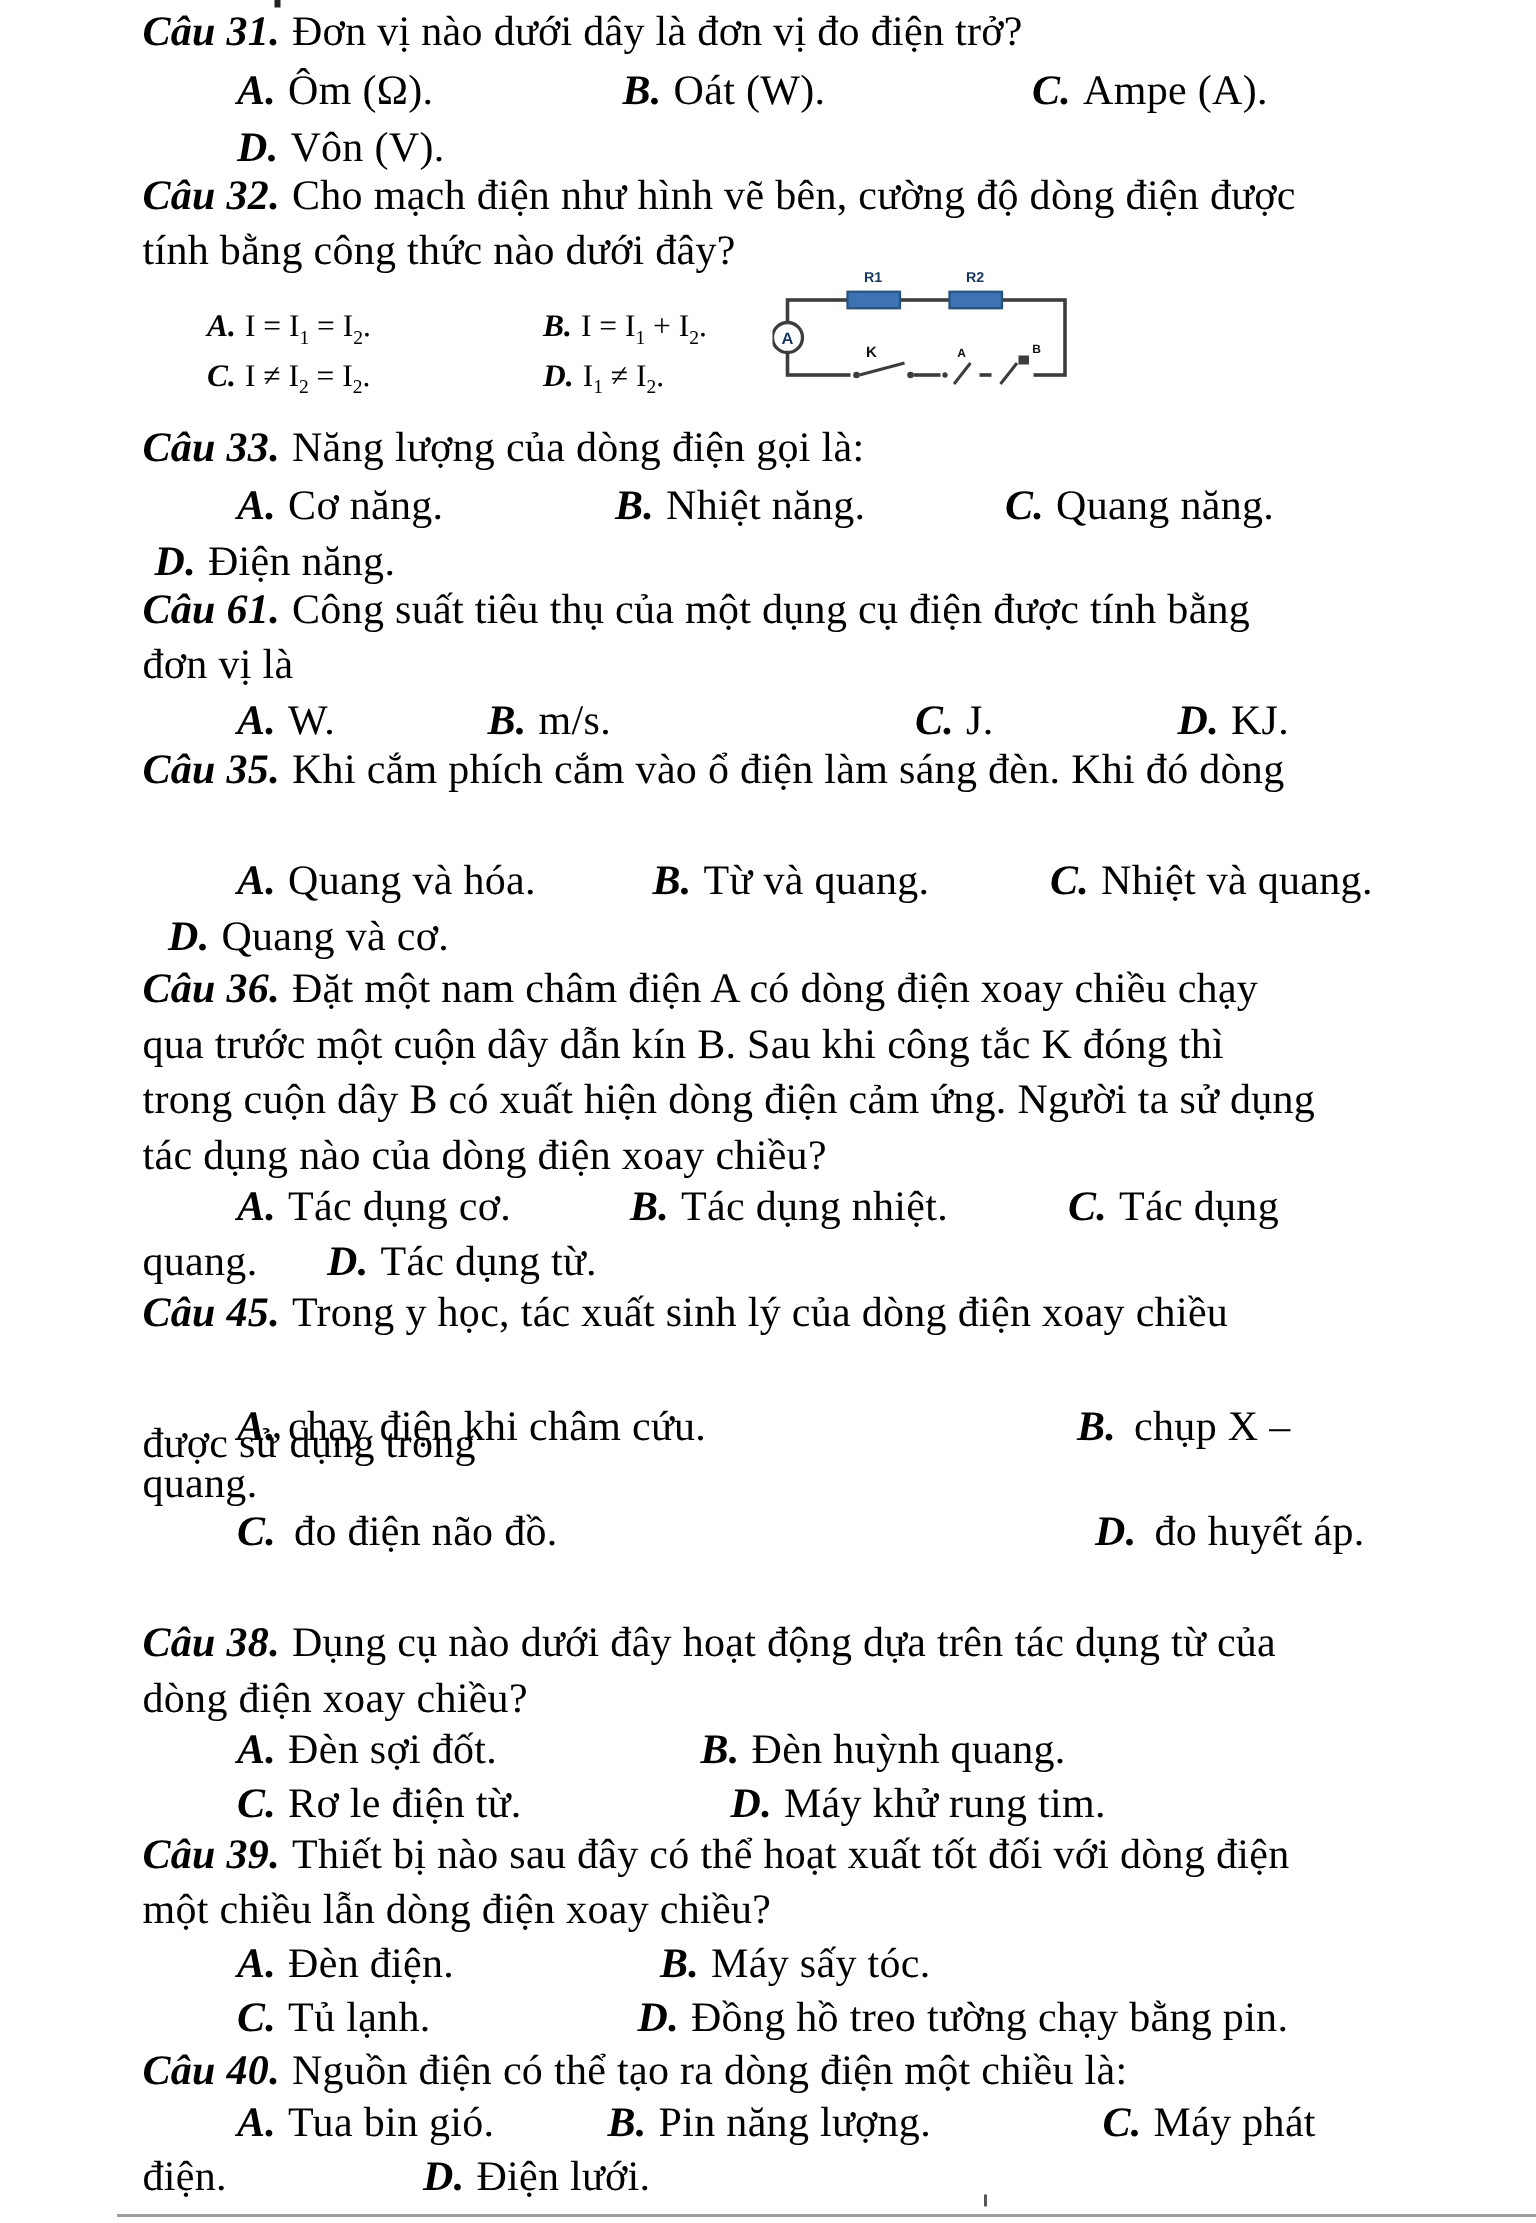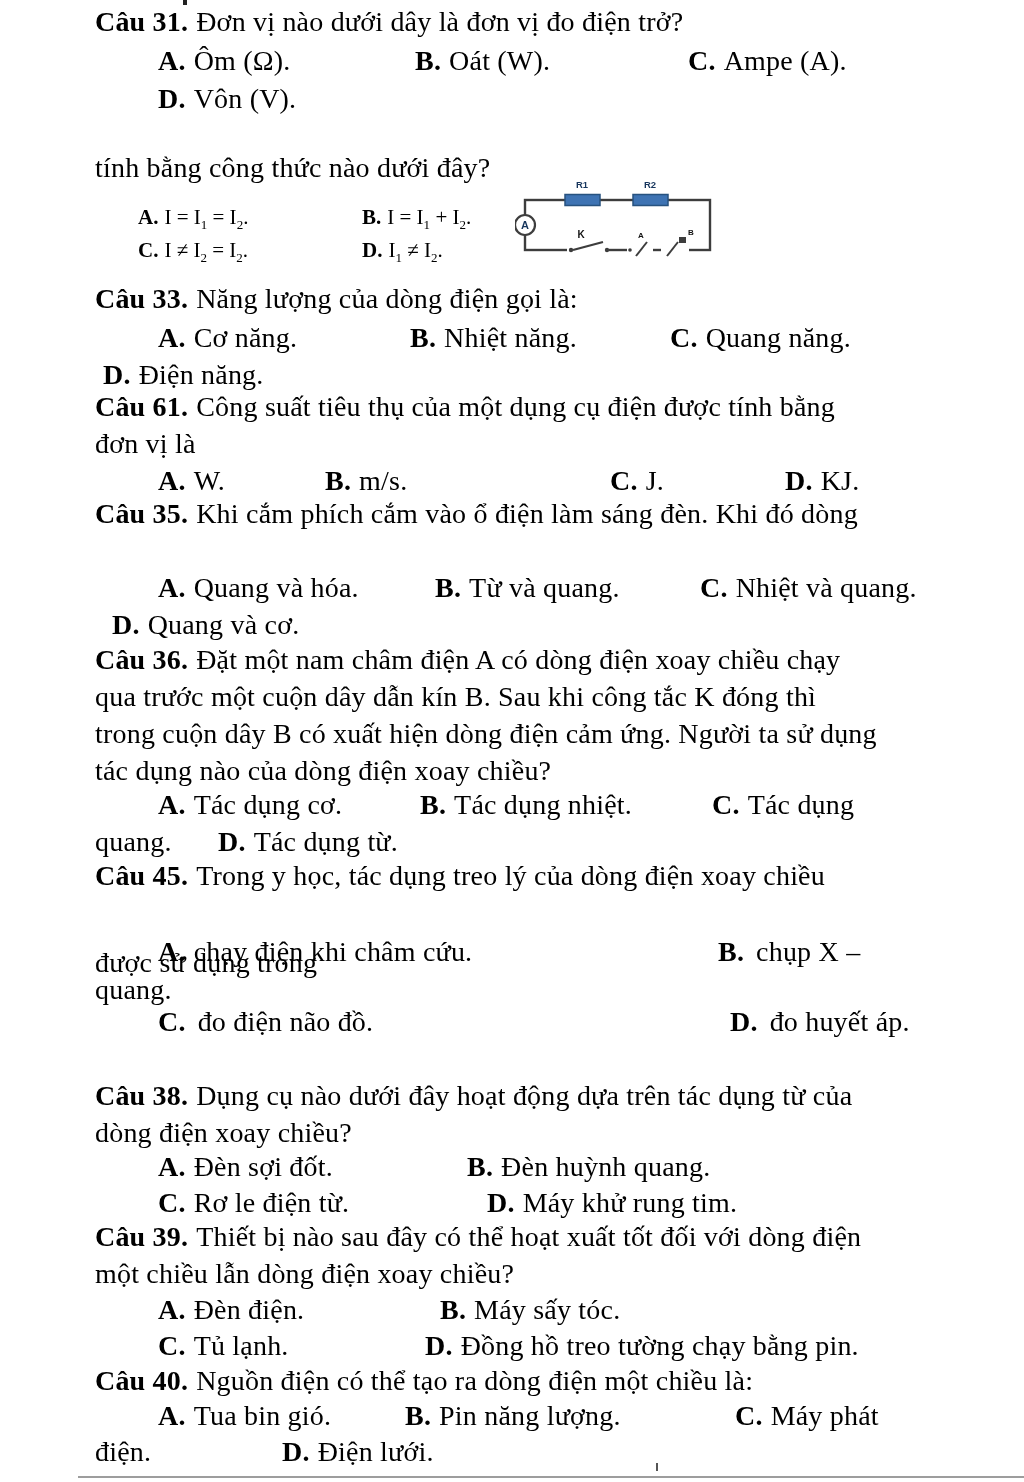--- a/index.html
+++ b/index.html
@@ -1,37 +1,38 @@
 <!DOCTYPE html>
 <html><head>
 <meta charset="utf-8">
 <style>
   html,body{margin:0;padding:0;background:#ffffff;}
   #page{position:relative;width:1024px;height:1482px;background:#ffffff;overflow:hidden;
         font-family:"Liberation Serif","DejaVu Serif",serif;color:#000;}
   .ln{position:absolute;white-space:nowrap;font-size:28px;line-height:1;letter-spacing:.2px;color:#000;}
-  .ln b.lt{font-weight:bold;margin-right:8px;}
+  .ln b.lt{font-weight:bold;margin-right:8px;font-style:italic;}
   .ln.f{font-size:21px;letter-spacing:0;}
   .ln.f b.lt{margin-right:6px;}
   sub{font-size:.62em;line-height:0;}
   .divider{position:absolute;background:#9d9d9d;}
   .speck{position:absolute;background:#222;}
   svg text{font-family:"Liberation Sans","DejaVu Sans",sans-serif;}
 </style>
 </head>
 <body>
 
 <div id="page">
 
   <div class="ln" style="left:95px;top:8px"><b class="lt">Câu 31.</b><span>Đơn vị nào dưới dây là đơn vị đo điện trở?</span></div>
   <div class="ln" style="left:158px;top:47px"><b class="lt">A.</b><span>Ôm (Ω).</span></div>
   <div class="ln" style="left:415px;top:47px"><b class="lt">B.</b><span>Oát (W).</span></div>
   <div class="ln" style="left:688px;top:47px"><b class="lt">C.</b><span>Ampe (A).</span></div>
   <div class="ln" style="left:158px;top:85px"><b class="lt">D.</b><span>Vôn (V).</span></div>
 
+  <div class="ln" style="left:95px;top:117px"><b class="lt">Câu 32.</b><span>Cho mạch điện như hình vẽ bên, cường độ dòng điện được</span></div>
   <div class="ln" style="left:95px;top:154px"><span>tính bằng công thức nào dưới đây?</span></div>
 
   <div class="ln f" style="left:138px;top:207px"><b class="lt">A.</b><span>I = I</span><sub>1</sub><span> = I</span><sub>2</sub><span>.</span></div>
   <div class="ln f" style="left:362px;top:207px"><b class="lt">B.</b><span>I = I</span><sub>1</sub><span> + I</span><sub>2</sub><span>.</span></div>
   <div class="ln f" style="left:138px;top:240px"><b class="lt">C.</b><span>I ≠ I</span><sub>2</sub><span> = I</span><sub>2</sub><span>.</span></div>
   <div class="ln f" style="left:362px;top:240px"><b class="lt">D.</b><span>I</span><sub>1</sub><span> ≠ I</span><sub>2</sub><span>.</span></div>
 
   <svg style="position:absolute;left:515px;top:172px" width="205" height="92" viewBox="0 0 205 92">
 
     <rect x="10" y="28" width="185" height="50" fill="none" stroke="#3d3d3d" stroke-width="2.4"></rect>
@@ -84,21 +85,21 @@
   <div class="ln" style="left:95px;top:646px"><b class="lt">Câu 36.</b><span>Đặt một nam châm điện A có dòng điện xoay chiều chạy</span></div>
   <div class="ln" style="left:95px;top:683px"><span>qua trước một cuộn dây dẫn kín B. Sau khi công tắc K đóng thì</span></div>
   <div class="ln" style="left:95px;top:720px"><span>trong cuộn dây B có xuất hiện dòng điện cảm ứng. Người ta sử dụng</span></div>
   <div class="ln" style="left:95px;top:757px"><span>tác dụng nào của dòng điện xoay chiều?</span></div>
   <div class="ln" style="left:158px;top:791px"><b class="lt">A.</b><span>Tác dụng cơ.</span></div>
   <div class="ln" style="left:420px;top:791px"><b class="lt">B.</b><span>Tác dụng nhiệt.</span></div>
   <div class="ln" style="left:712px;top:791px"><b class="lt">C.</b><span>Tác dụng</span></div>
   <div class="ln" style="left:95px;top:828px"><span>quang.</span></div>
   <div class="ln" style="left:218px;top:828px"><b class="lt">D.</b><span>Tác dụng từ.</span></div>
 
-  <div class="ln" style="left:95px;top:862px"><b class="lt">Câu 45.</b><span>Trong y học, tác dụng treo lý của dòng điện xoay chiều</span></div>
+  <div class="ln" style="left:95px;top:862px"><b class="lt">Câu 45.</b><span>Trong y học, tác xuất sinh lý của dòng điện xoay chiều</span></div>
   <div class="ln" style="left:95px;top:949px"><span>được sử dụng trong</span></div>
   <div class="ln" style="left:158px;top:938px"><b class="lt">A.</b><span>chạy điện khi châm cứu.</span></div>
   <div class="ln" style="left:718px;top:938px"><b class="lt" style="margin-right:12px">B.</b><span>chụp X –</span></div>
   <div class="ln" style="left:95px;top:976px"><span>quang.</span></div>
   <div class="ln" style="left:158px;top:1008px"><b class="lt" style="margin-right:12px">C.</b><span>đo điện não đồ.</span></div>
   <div class="ln" style="left:730px;top:1008px"><b class="lt" style="margin-right:12px">D.</b><span>đo huyết áp.</span></div>
 
   <div class="ln" style="left:95px;top:1082px"><b class="lt">Câu 38.</b><span>Dụng cụ nào dưới đây hoạt động dựa trên tác dụng từ của</span></div>
   <div class="ln" style="left:95px;top:1119px"><span>dòng điện xoay chiều?</span></div>
   <div class="ln" style="left:158px;top:1153px"><b class="lt">A.</b><span>Đèn sợi đốt.</span></div>

